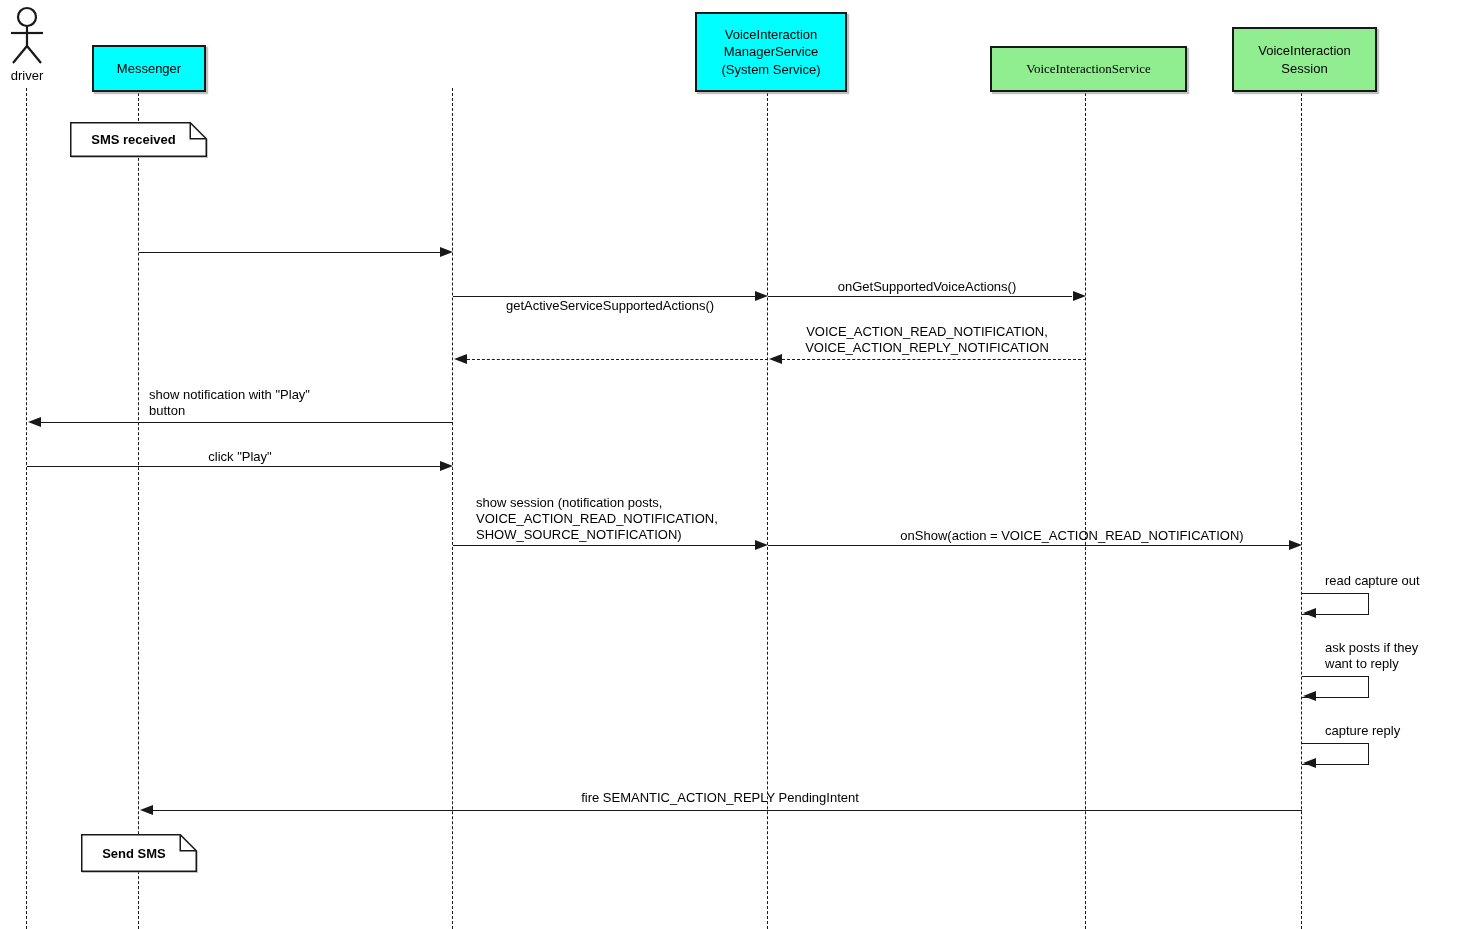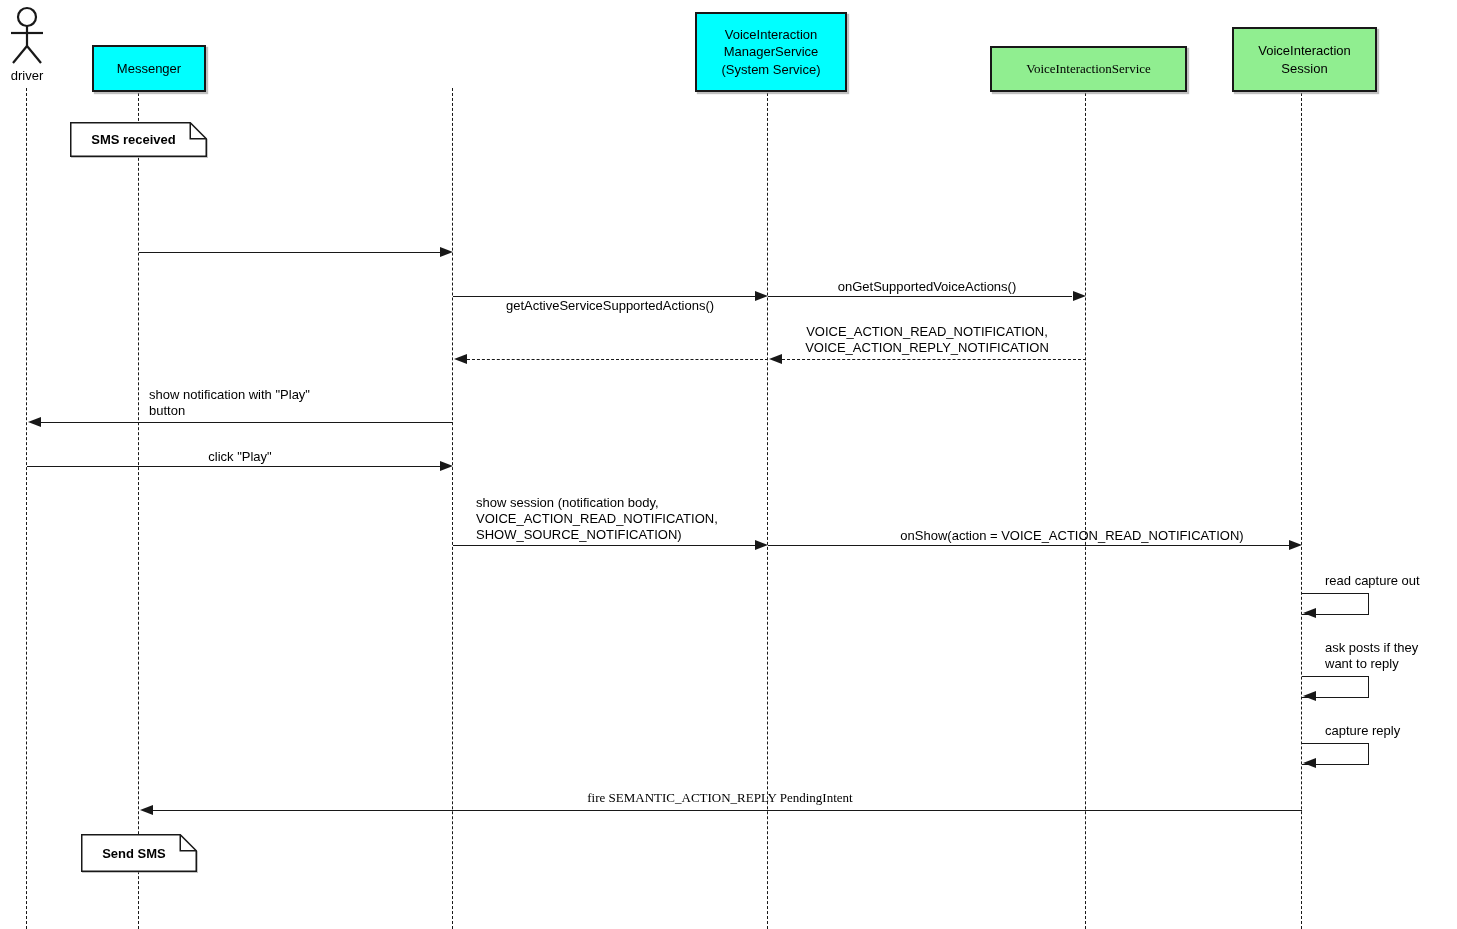--- a/index.html
+++ b/index.html
@@ -96,21 +96,21 @@
 
   <div class="msg-label" style="left:149px;top:387px;">show notification with "Play"
 button</div>
   <div class="mline" style="left:40px;top:422px;width:413px;"></div>
   <div class="ah-l" style="left:28px;top:417px;"></div>
 
   <div class="msg-label center" style="left:90px;top:449px;width:300px;">click "Play"</div>
   <div class="mline" style="left:27px;top:466px;width:414px;"></div>
   <div class="ah-r" style="left:440px;top:461px;"></div>
 
-  <div class="msg-label" style="left:476px;top:495px;">show session (notification body,
+  <div class="msg-label" style="left:476px;top:495px;">show session (notification posts,
 VOICE_ACTION_READ_NOTIFICATION,
 SHOW_SOURCE_NOTIFICATION)</div>
   <div class="mline" style="left:453px;top:545px;width:303px;"></div>
   <div class="ah-r" style="left:755px;top:540px;"></div>
 
   <div class="msg-label center" style="left:872px;top:528px;width:400px;">onShow(action = VOICE_ACTION_READ_NOTIFICATION)</div>
   <div class="mline" style="left:768px;top:545px;width:521px;"></div>
   <div class="ah-r" style="left:1289px;top:540px;"></div>
 
   <div class="msg-label" style="left:1325px;top:573px;">read capture out</div>
@@ -119,21 +119,21 @@
 
   <div class="msg-label" style="left:1325px;top:640px;">ask posts if they
 want to reply</div>
   <div class="selfloop" style="left:1302px;top:676px;"></div>
   <div class="ah-l" style="left:1303px;top:691px;"></div>
 
   <div class="msg-label" style="left:1325px;top:723px;">capture reply</div>
   <div class="selfloop" style="left:1302px;top:743px;"></div>
   <div class="ah-l" style="left:1303px;top:758px;"></div>
 
-  <div class="msg-label center" style="left:420px;top:790px;width:600px;font-family:Liberation Serif, serif;">fire SEMANTIC_ACTION_REPLY PendingIntent</div>
+  <div class="msg-label center" style="left:420px;top:790px;width:600px;">fire SEMANTIC_ACTION_REPLY PendingIntent</div>
   <div class="mline" style="left:152px;top:810px;width:1150px;"></div>
   <div class="ah-l" style="left:140px;top:805px;"></div>
 
   <div class="note" style="left:81px;top:834px;width:116px;height:38px;">
     <svg width="116" height="38">
       <polygon points="0.75,0.75 99.25,0.75 115.25,16.75 115.25,37.25 0.75,37.25" fill="#FFFFFF" stroke="#181818" stroke-width="1.5"></polygon>
       <polyline points="99.25,0.75 99.25,16.75 115.25,16.75" fill="none" stroke="#181818" stroke-width="1.5"></polyline>
     </svg>
     <span>Send SMS</span>
   </div>

